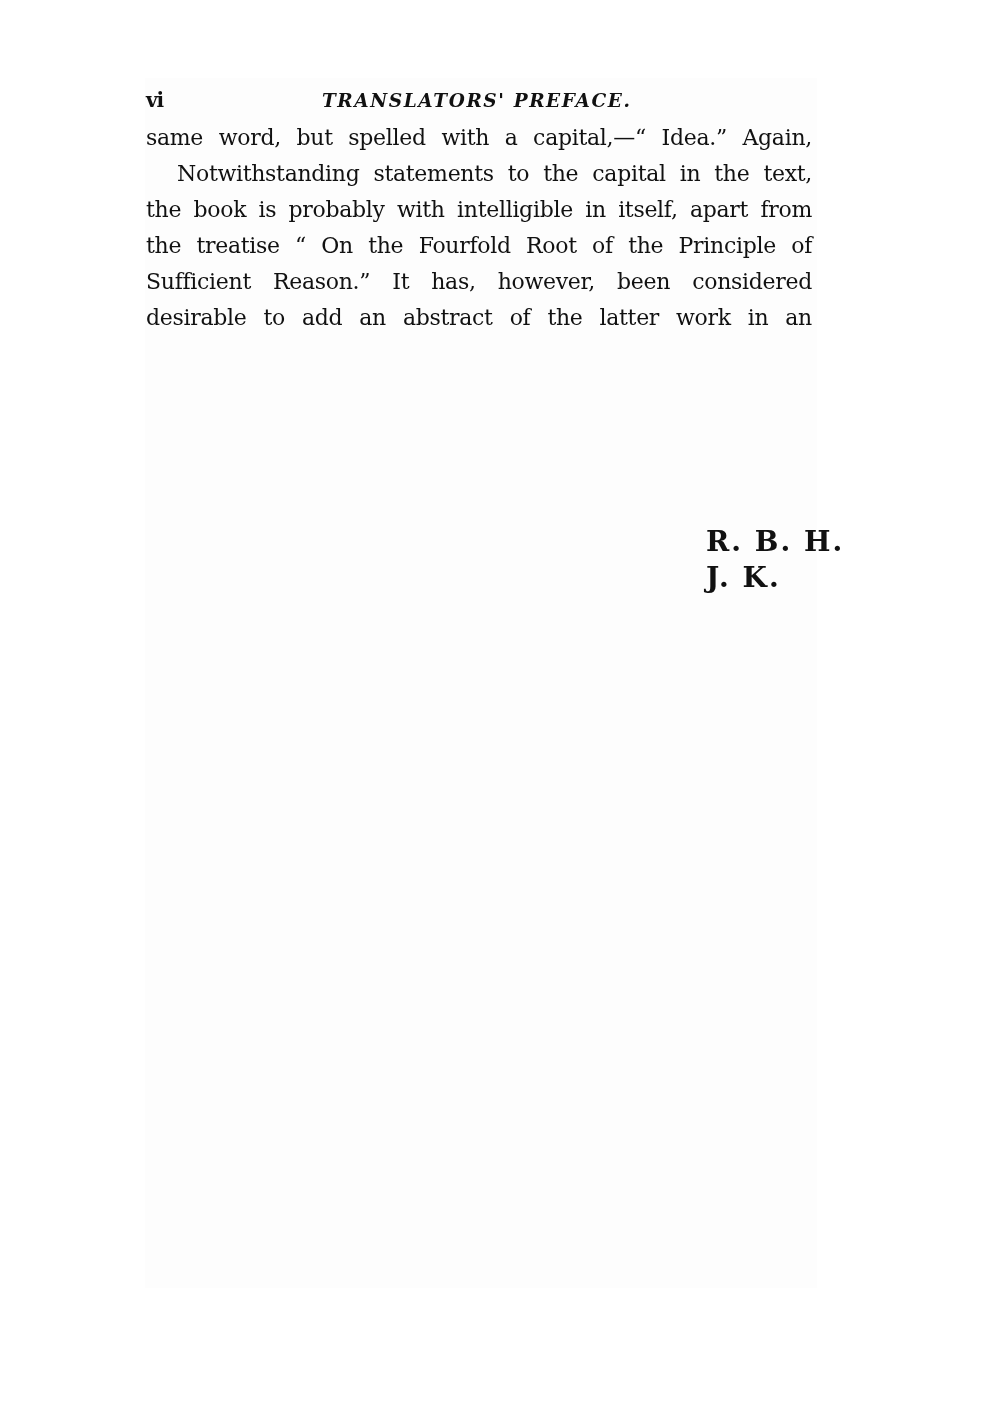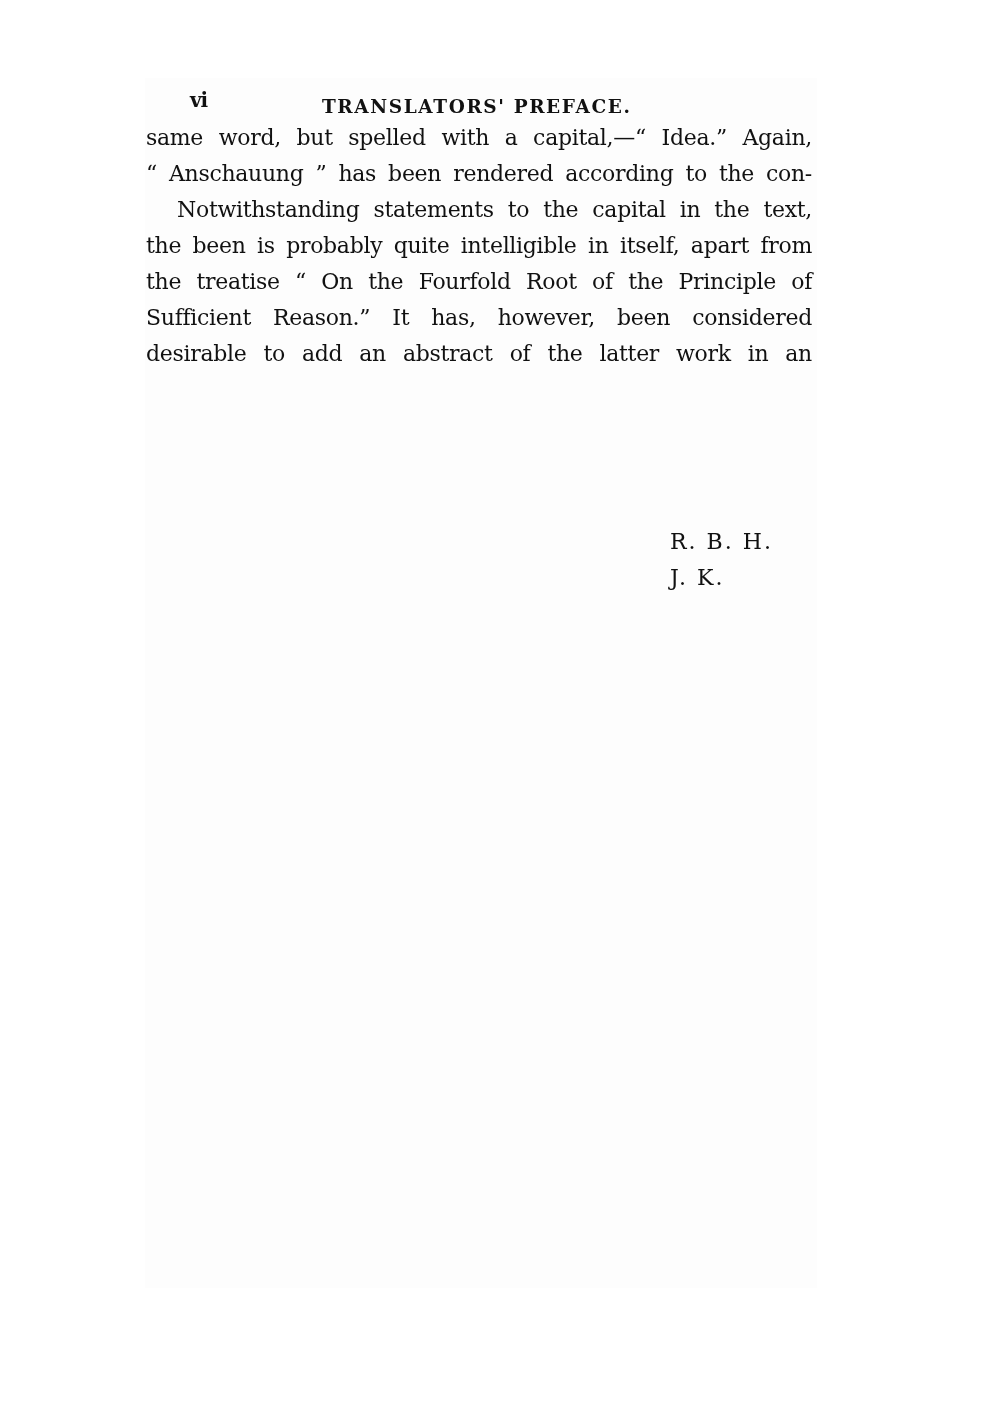--- a/index.html
+++ b/index.html
@@ -35,26 +35,26 @@
       font-size: 19px;
       font-weight: bold;
     }
     .folio {
       position: absolute;
       left: 0;
       top: 4px;
       font-size: 20px;
       font-weight: bold;
       letter-spacing: -1px;
-      margin-left: 44px;
     }
     .head-title {
       position: absolute;
       left: 176px;
-      top: 12px;
+      top: 6px;
+      font-style: italic;
       font-weight: bold;
       font-size: 18.5px;
       letter-spacing: 1.6px;
     }
     .para {
       margin: 0;
       font-size: 22px;
       line-height: 36px;
       font-weight: normal;
       text-align: justify;
@@ -69,50 +69,49 @@
       overflow: visible;
     }
     .para .line.last {
       text-align-last: left;
     }
     .para.indent .line.first {
       padding-left: 31px;
     }
     .signatures {
       position: absolute;
-      left: 524px;
+      left: 560px;
       top: 440px;
-      font-size: 22px;
-      font-weight: normal;
+      font-size: 28px;
+      font-weight: bold;
       line-height: 36px;
     }
     .signatures div {
       white-space: nowrap;
       letter-spacing: 2px;
     }
   </style>
 </head>
 <body>
 
 <div class="scan-area"></div>
 
 <div class="page">
   <div class="running-head">
     <span class="folio">vi</span>
     <span class="head-title">TRANSLATORS' PREFACE.</span>
   </div>
 
   <p class="para">
     <span class="line first">same word, but spelled with a capital,—“ Idea.”   Again,</span>
-    <span class="line">“ Anschauung ” has been rendered according to the con-</span>
   </p>
 
   <p class="para indent">
     <span class="line first">Notwithstanding statements to the capital in the text,</span>
-    <span class="line">the been is probably quite intelligible in itself, apart from</span>
+    <span class="line">the book is probably with intelligible in itself, apart from</span>
     <span class="line">the treatise “ On the Fourfold Root of the Principle of</span>
     <span class="line">Sufficient Reason.”  It has, however, been considered</span>
     <span class="line">desirable to add an abstract of the latter work in an</span>
   </p>
 
   <div class="signatures">
     <div>R. B. H.</div>
     <div>J. K.</div>
   </div>
 </div>

